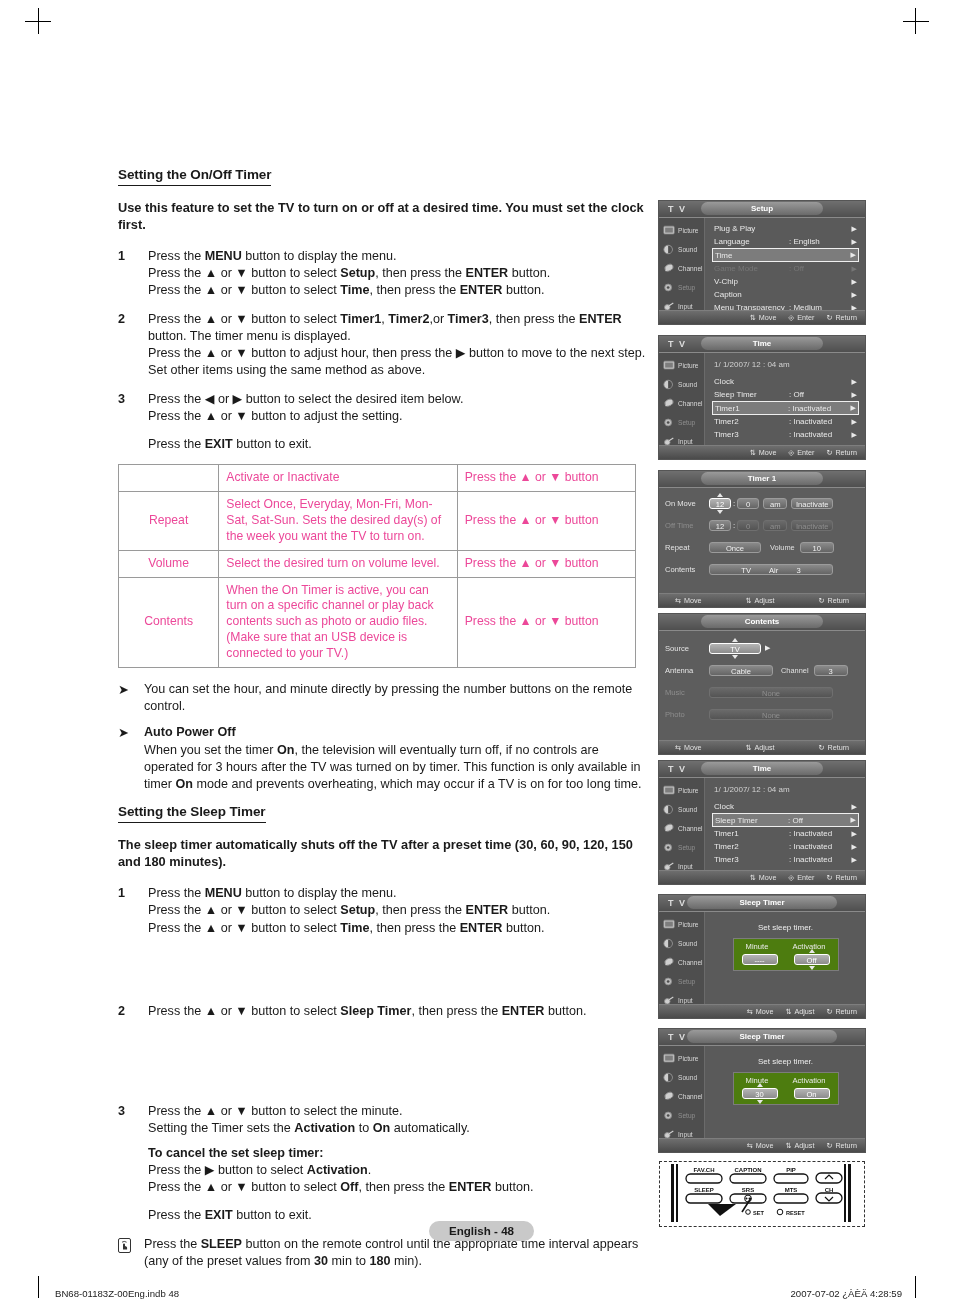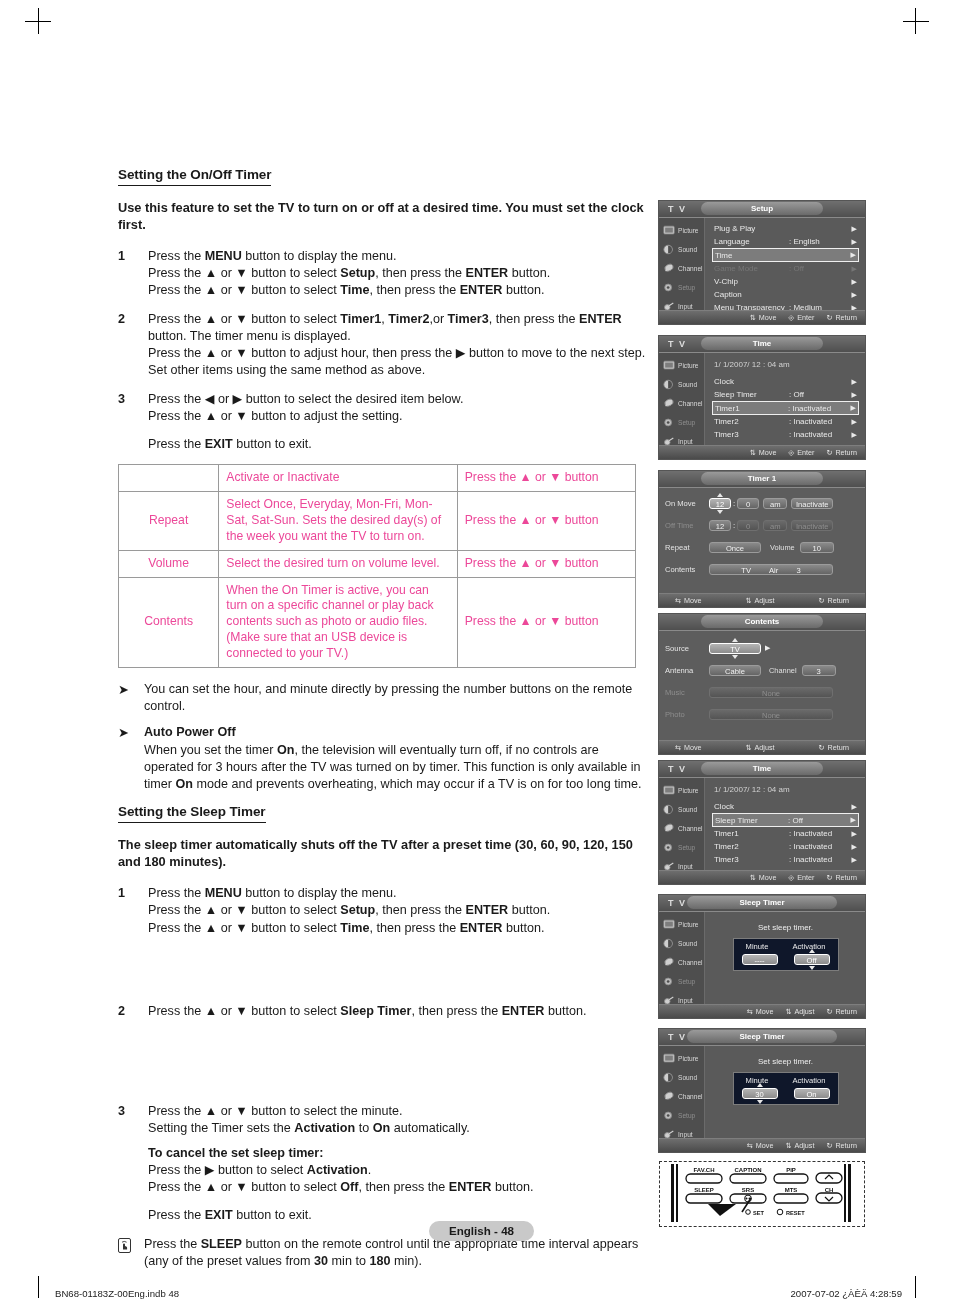--- a/index.html
+++ b/index.html
@@ -116,21 +116,21 @@
   .fld.hl{background:linear-gradient(#b4b4b4,#8c8c8c);border:1px solid #fff;color:#fff;}
   .fld.dim{background:linear-gradient(#6a6a6a,#545454);border:1px solid #6f6f6f;color:#8e8e8e;}
   .spin{position:relative;display:inline-block;}
   .spin .up,.spin .dn{position:absolute;left:50%;transform:translateX(-50%);
        width:0;height:0;border-left:3px solid transparent;border-right:3px solid transparent;}
   .spin .up{top:-5px;border-bottom:4px solid #e8e8e8;}
   .spin .dn{bottom:-5px;border-top:4px solid #e8e8e8;}
   .colon{color:#eee;margin:0 2px;font-size:8px;}
 
   .sleepmsg{text-align:center;font-size:8px;color:#ededed;margin:7px 0 6px 0;}
-  .sleepbox{margin:0 auto;width:104px;background:#0f172a;border:1px solid #7c7c7c;
+  .sleepbox{margin:0 auto;width:104px;background:#4d7c0f;border:1px solid #7c7c7c;
             padding:3px 0 5px 0;}
   .sleephdr{display:flex;font-size:7.6px;color:#ececec;justify-content:space-around;
             margin-bottom:3px;}
   .sleepvals{display:flex;justify-content:space-around;align-items:center;}
 
   
   .remote{position:absolute;left:659px;top:1161px;width:206px;height:66px;
           border:1px dashed #333;box-sizing:border-box;background:#fff;}
 </style>
 </head>
@@ -498,21 +498,21 @@
       <span class="plabel">Source</span>
       <span class="spin">
         <span class="up"></span>
         <span class="fld hl" style="width:52px;display:inline-block;">TV</span>
         <span class="dn"></span>
       </span>
       <span style="margin-left:4px;font-size:7px;color:#eee;">▶</span>
     </div>
     <div class="prow">
       <span class="plabel">Antenna</span>
-      <span class="fld" style="width:52px;display:inline-block;">Cable</span>
+      <span class="fld" style="width:64px;display:inline-block;">Cable</span>
       <span style="margin:0 5px 0 8px;font-size:7.4px;color:#e0e0e0;">Channel</span>
       <span class="fld" style="width:34px;display:inline-block;">3</span>
     </div>
     <div class="prow dimrow">
       <span class="plabel">Music</span>
       <span class="fld dim" style="width:124px;display:inline-block;">None</span>
     </div>
     <div class="prow dimrow">
       <span class="plabel">Photo</span>
       <span class="fld dim" style="width:124px;display:inline-block;">None</span>

